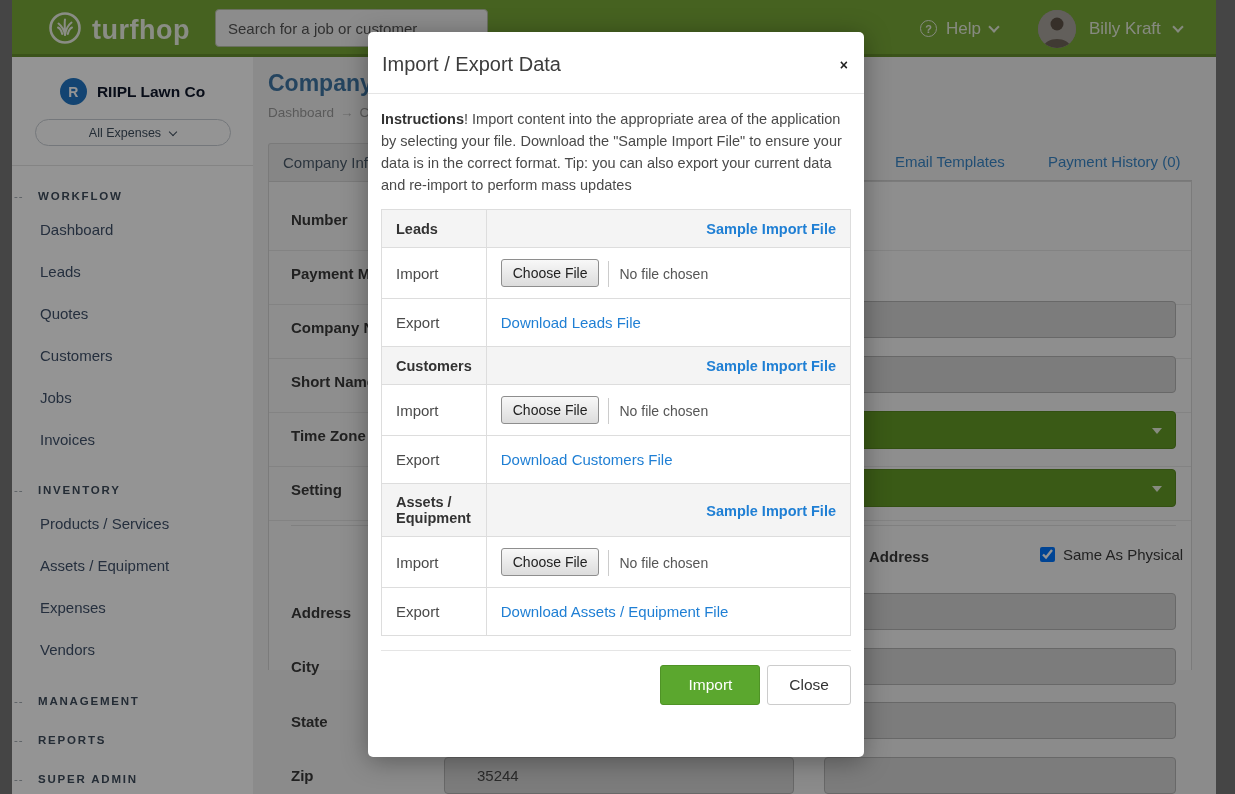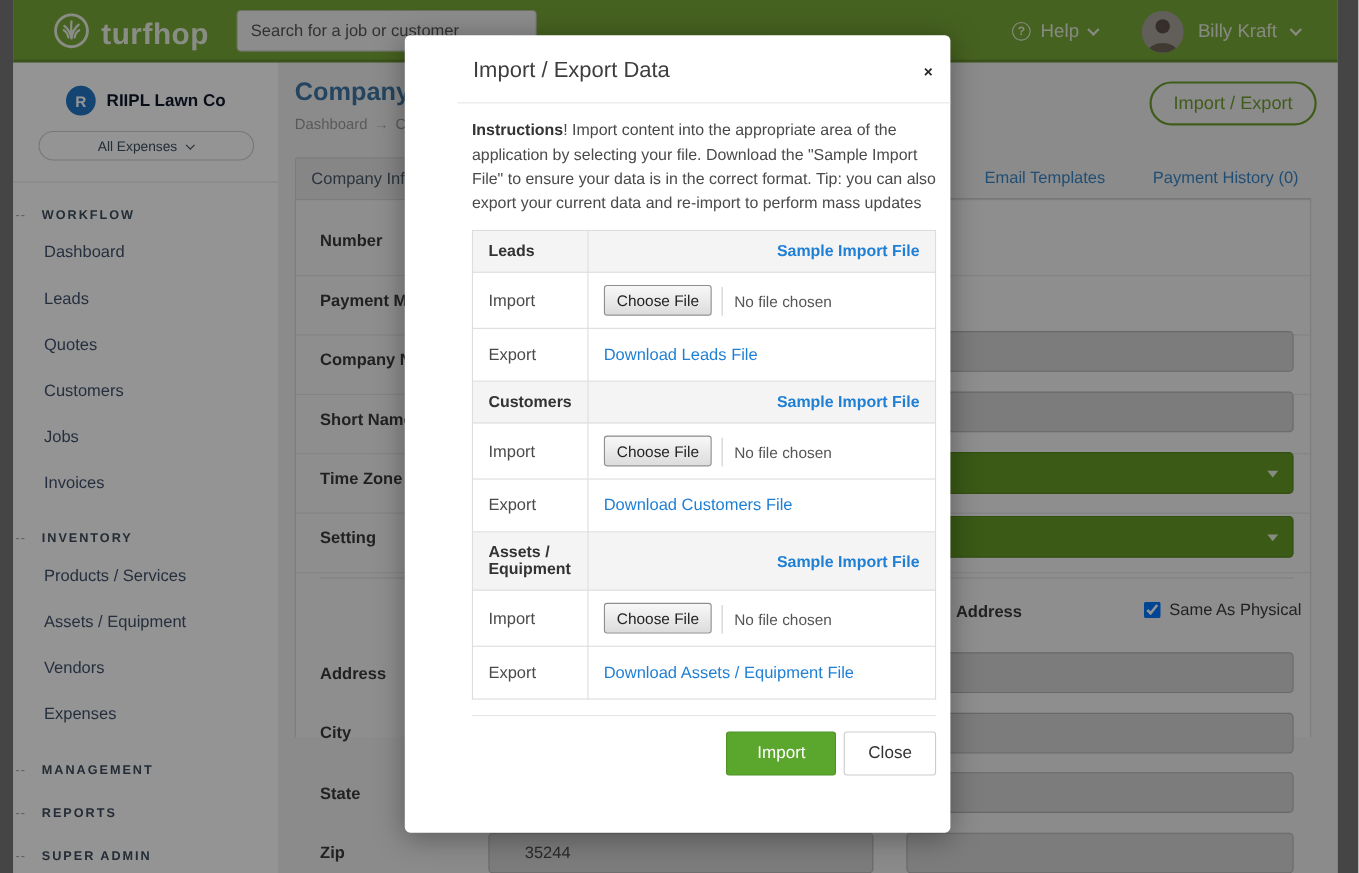--- a/index.html
+++ b/index.html
@@ -73,21 +73,21 @@
   .gselect .caret { position:absolute; right:13px; top:16px; width:0; height:0;
     border-left:5px solid transparent; border-right:5px solid transparent; border-top:6px solid #e8f0dc; }
   .hdivider { position:absolute; left:22px; width:885px; border-top:1px solid #dcdcdc; }
   .addr-head { position:absolute; font-size:15px; font-weight:bold; color:#3a3a3a; }
   .sap-wrap { position:absolute; left:771px; top:364px; display:flex; align-items:center; gap:8px; font-size:15px; color:#3a3a3a; }
   .sap-wrap input { width:15px; height:15px; }
 
   
   .backdrop { position:absolute; inset:0; background:rgba(0,0,0,0.42); z-index:10; }
   .modal { position:absolute; left:368px; top:32px; width:496px; height:725px; background:#fff; border-radius:5px;
-    box-shadow:0 4px 26px rgba(0,0,0,0.35); z-index:20;padding-left:48px; }
+    box-shadow:0 4px 26px rgba(0,0,0,0.35); z-index:20; }
   .modal-header { position:relative; padding:21px 14px 17px; border-bottom:1px solid #e5e5e5; }
   .modal-title { font-size:20px; color:#3d3d3d; }
   .modal-x { position:absolute; right:16px; top:26px; font-size:14px; font-weight:bold; color:#222; cursor:pointer; line-height:1; }
   .modal-body { padding:14px 13px 0; }
   .instructions { font-size:14.5px; line-height:22px; color:#4a4a4a; margin-bottom:13px; }
   .instructions b { color:#333; }
   .ie-table { width:100%; border-collapse:collapse; font-size:15px; }
   .ie-table td { border:1px solid #ddd; }
   .sec-head td { background:#f4f4f4; padding:10px 14px; }
   .sec-name { font-weight:bold; color:#333; font-size:14.5px; }
@@ -160,35 +160,34 @@
         <li>Leads</li>
         <li>Quotes</li>
         <li>Customers</li>
         <li>Jobs</li>
         <li>Invoices</li>
       </ul>
       <div class="nav-section-h">INVENTORY</div>
       <ul>
         <li>Products / Services</li>
         <li>Assets / Equipment</li>
+        <li>Expenses</li>
         <li>Vendors</li>
-        <li>Expenses</li>
       </ul>
       <div class="nav-section-h spaced">MANAGEMENT</div>
       <div class="nav-section-h spaced">REPORTS</div>
       <div class="nav-section-h spaced">SUPER ADMIN</div>
     </nav>
   </div>
 
   <div class="main">
     <div class="page-title">Company Settings</div>
     <div class="breadcrumb">
       <span>Dashboard</span><span class="sep">→</span><span>Company Settings</span>
     </div>
-    <button class="impexp-btn">Import / Export</button>
 
     <div class="tabbar">
       <div class="tab-active">Company Info</div>
       <span class="tab-link tab-t">t</span>
       <span class="tab-link tab-email">Email Templates</span>
       <span class="tab-link tab-pay">Payment History (0)</span>
     </div>
 
     <div class="panel">
       <div class="form-row" style="top:15px">

